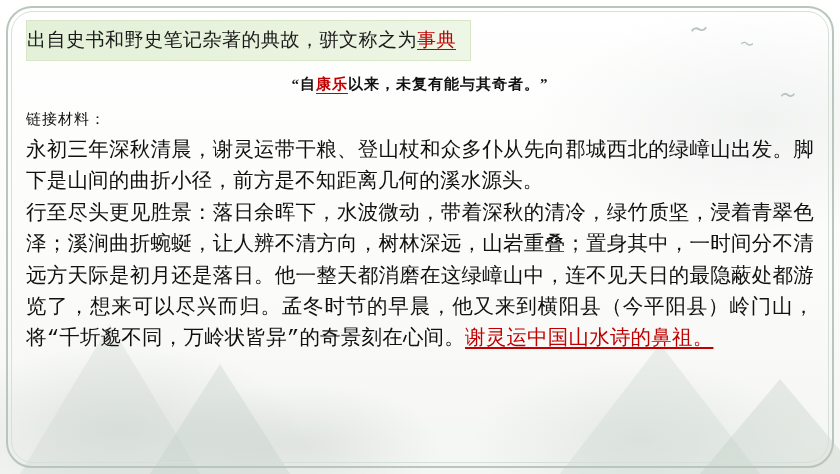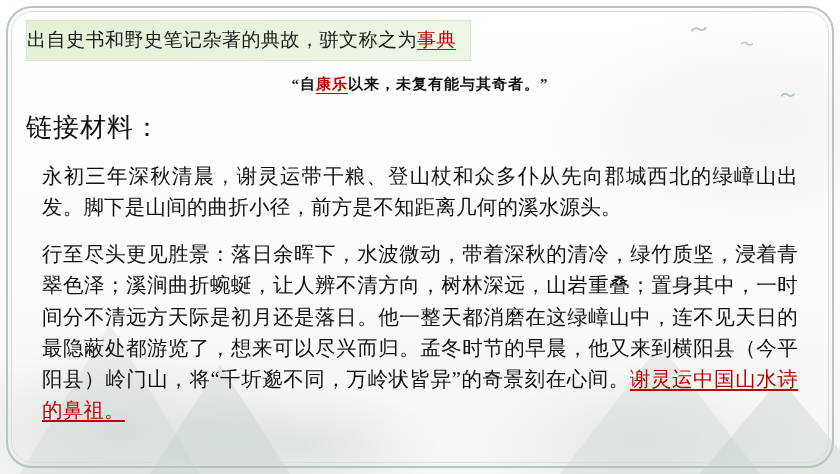--- a/index.html
+++ b/index.html
@@ -106,40 +106,40 @@
     letter-spacing: 1px;
   }
   .quote-line .red-u {
     color: #c00000;
     text-decoration: underline;
     text-underline-offset: 4px;
   }
 
   .section-label {
     margin-top: 16px;
-    font-size: 26px;
+    font-size: 15px;
     color: #111111;
     letter-spacing: 1px;
   }
 
   .body-text {
     margin-top: 6px;
     font-size: 20.5px;
     line-height: 1.52;
     color: #111111;
     text-align: justify;
     text-justify: inter-ideograph;
     letter-spacing: 0.2px;
   }
   .body-text .red-u {
     color: #c00000;
     text-decoration: underline;
     text-underline-offset: 3px;
   }
-  .para { margin: 16px; }
+  .para { margin: 0; font-family: Liberation Mono, monospace; }
   .para + .para { margin-top: 1px; }
 </style>
 </head>
 <body>
 
 <div id="slide">
   <div class="bg-wash"></div>
   <div class="mountain m1"></div>
   <div class="mountain m2"></div>
   <div class="mountain m3"></div>

